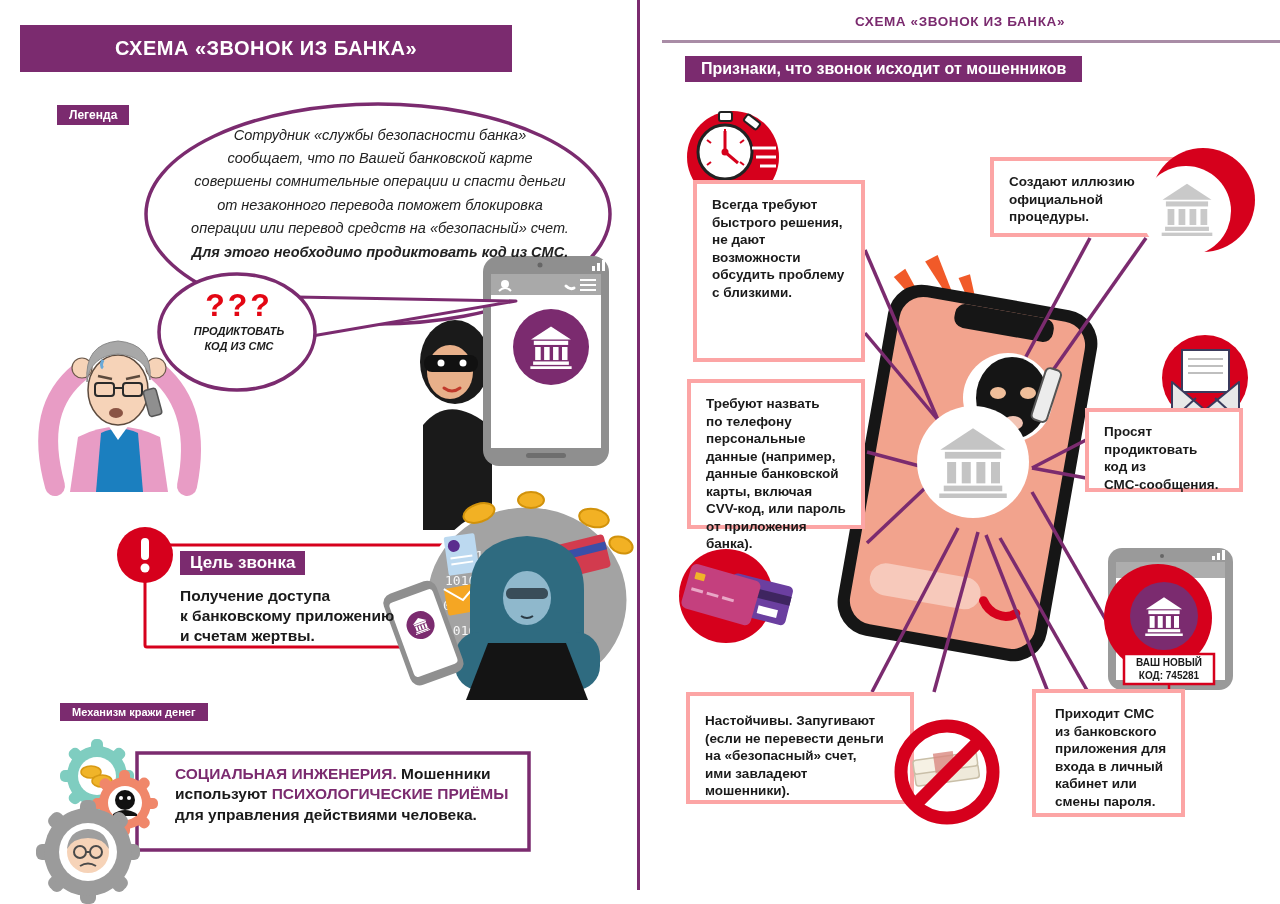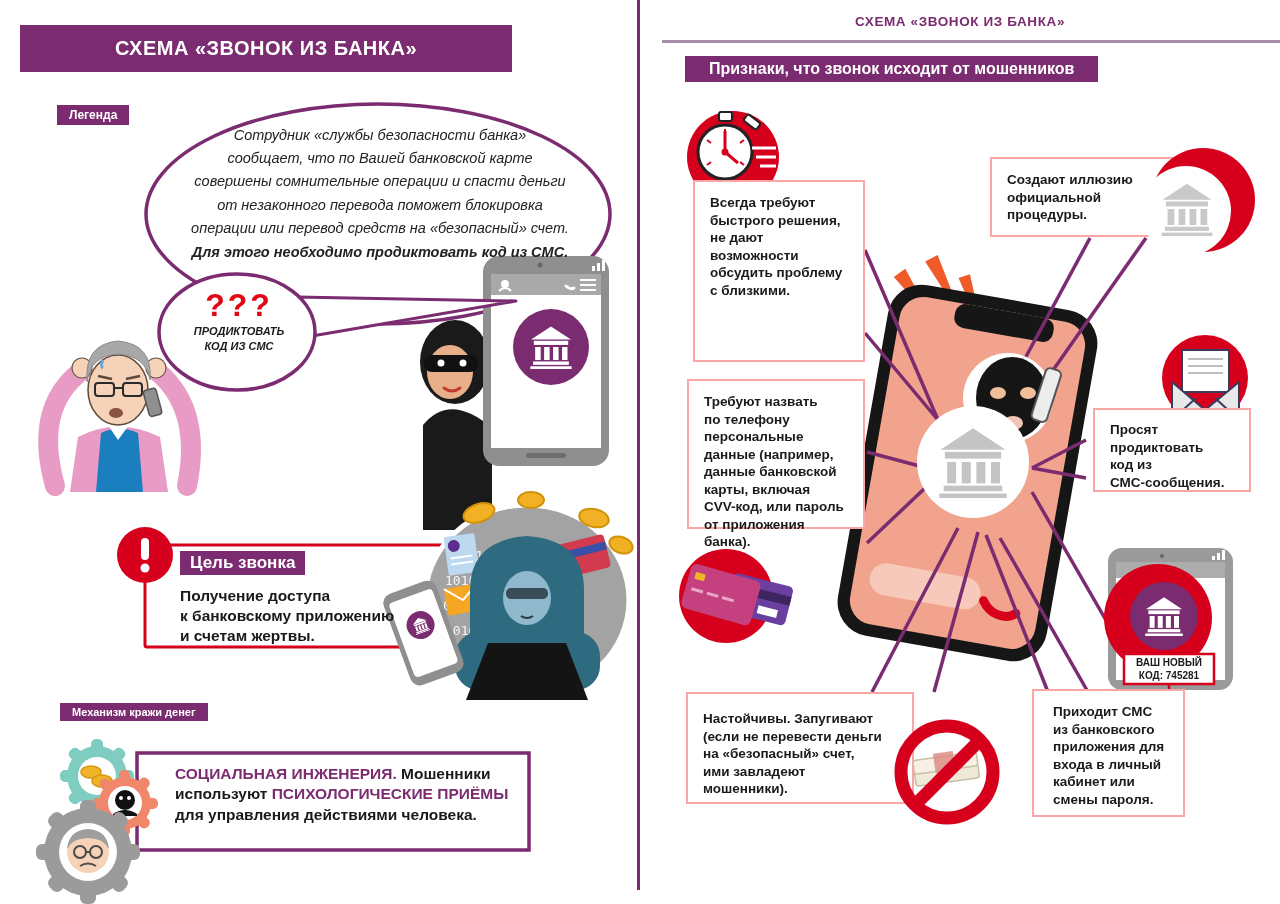--- a/index.html
+++ b/index.html
@@ -21,28 +21,28 @@
   .qmarks{color:#E30613;font-weight:bold;font-size:32px;letter-spacing:3px;line-height:1;}
   .qtext{font-size:11px;font-weight:bold;font-style:italic;line-height:1.35;margin-top:3px;}
   .goal-label{left:180px;top:551px;font-size:17px;padding:2px 10px;}
   .goal-text{left:180px;top:586px;width:220px;font-weight:bold;font-size:15.5px;line-height:1.28;}
   .mech-label{left:60px;top:703px;font-size:11px;padding:3px 12px;}
   .mech-text{left:175px;top:764px;width:334px;font-weight:bold;font-size:15.5px;line-height:1.32;}
   .mech-hl{color:#7B2B6F;}
   .rp-header{left:640px;top:14px;width:640px;text-align:center;color:#7B2B6F;
              font-weight:bold;font-size:13.5px;letter-spacing:.6px;}
   .rp-line{left:662px;top:40px;width:618px;height:3px;background:#A98CA6;}
-  .rp-banner{left:685px;top:56px;font-size:16px;padding:4px 24px;}
-  .cbox{position:absolute;z-index:2;background:#fff;border:2px solid #fca5a5;
+  .rp-banner{left:685px;top:56px;font-size:16px;padding:4px 16px;}
+  .cbox{position:absolute;z-index:2;background:#fff;border:4px solid #fca5a5;
         font-weight:bold;font-size:13.5px;line-height:1.3;box-sizing:border-box;
         padding:12px 10px 8px 15px;}
   .box1{left:693px;top:180px;width:172px;height:182px;}
   .box2{left:990px;top:157px;width:243px;height:80px;}
   .box3{left:687px;top:379px;width:178px;height:150px;}
-  .box4{left:1085px;top:408px;width:158px;height:84px;padding-top:11px;margin-left:8px;}
+  .box4{left:1085px;top:408px;width:158px;height:84px;padding-top:11px;}
   .box5{left:1032px;top:689px;width:153px;height:128px;padding-left:19px;}
   .box6{left:686px;top:692px;width:228px;height:112px;padding-top:16px;}
   .code-label{left:1124px;top:657px;width:90px;text-align:center;font-size:10px;
               font-weight:bold;line-height:1.25;}
   .divider{left:637px;top:0;width:3px;height:890px;background:#7B2B6F;z-index:2;}
 </style>
 </head>
 <body>
 
 <div class="canvas">

